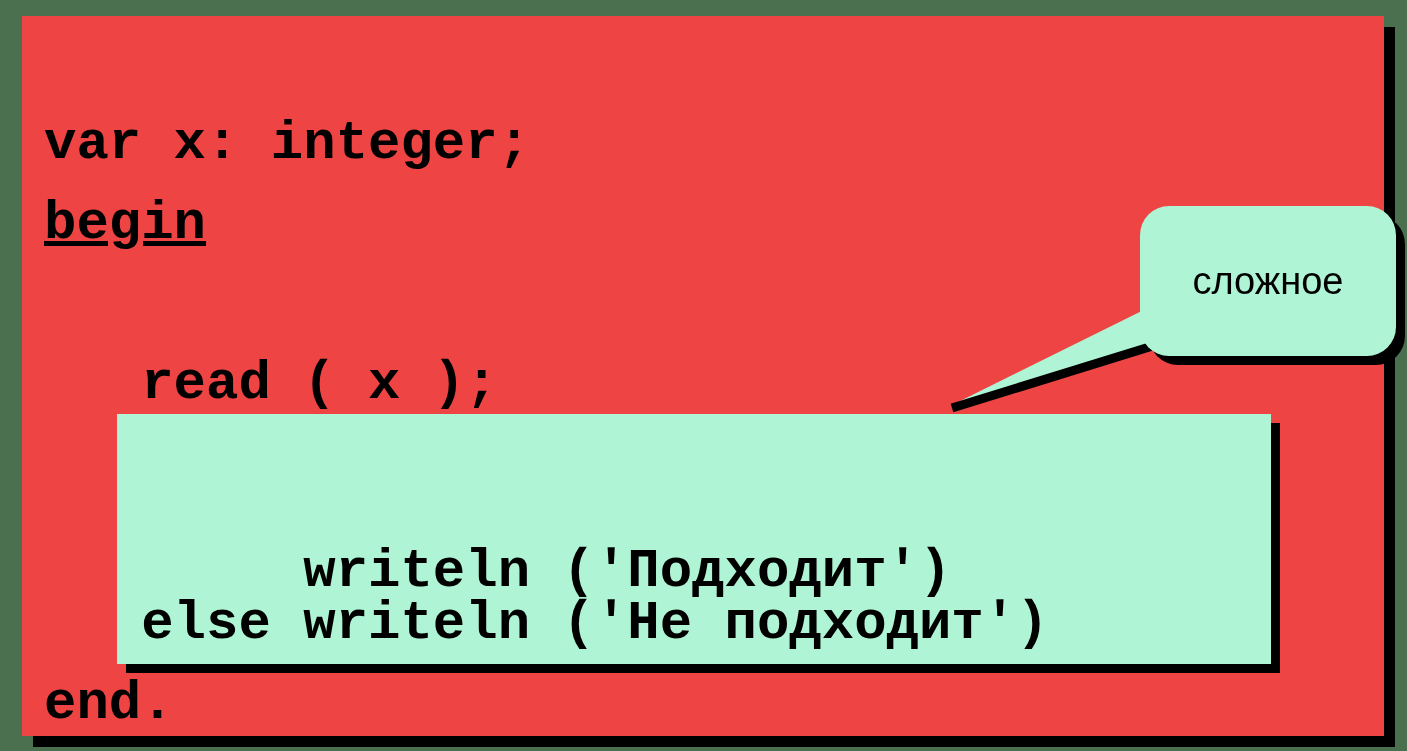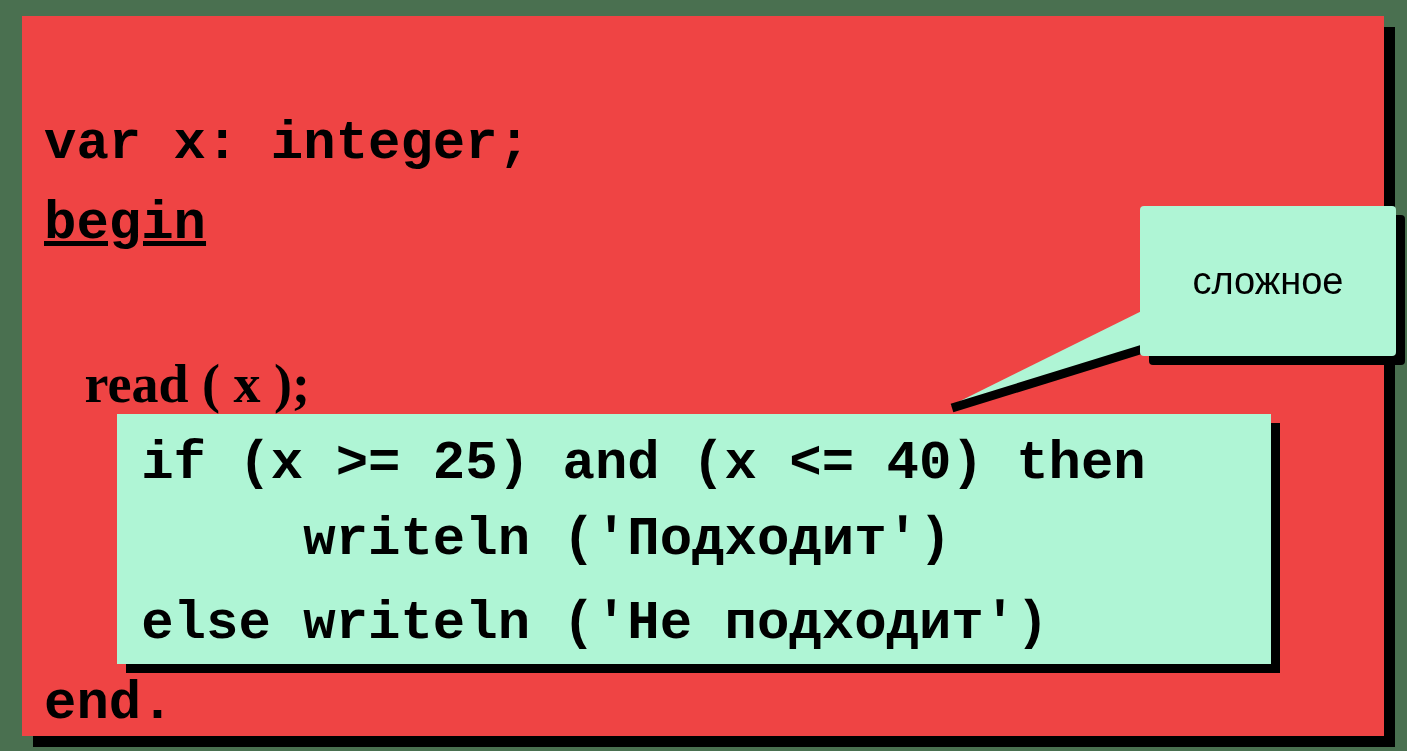--- a/index.html
+++ b/index.html
@@ -41,23 +41,23 @@
 
   .line {
     position: absolute;
     left: 0;
     white-space: pre;
   }
 
   .l1 { top: 88px;  left: 22px; }
   .l2 { top: 168px; left: 22px; text-decoration: underline; }
   .l3 { top: 248px; left: 22px; }
-  .l4 { top: 328px; left: 22px; font-family: Liberation Serif, serif; }
+  .l4 { top: 328px; left: 22px; }
   .l5 { top: 408px; left: 22px; }
-  .l6 { top: 484px; left: 22px; }
+  .l6 { top: 516px; left: 22px; }
   .l7 { top: 568px; left: 22px; }
   .l8 { top: 648px; left: 22px; }
 
   
   #highlight {
     position: absolute;
     left: 95px;
     top: 398px;
     width: 1154px;
     height: 250px;
@@ -75,21 +75,21 @@
     overflow: visible;
   }
 
   #callout {
     position: absolute;
     left: 1118px;
     top: 190px;
     width: 256px;
     height: 150px;
     background: #aff5d5;
-    border-radius: 4px;
+    border-radius: 29px;
     box-shadow: 9px 9px 0 0 #000000;
     display: flex;
     flex-direction: column;
     align-items: center;
     justify-content: center;
     box-sizing: border-box;
     padding: 4px 10px;
   }
 
   .callout-line {
@@ -105,21 +105,20 @@
 <body>
 
 <div id="slide">
 
   <div id="highlight"></div>
 
   <div class="code">
     <div class="line l1">var x: integer;</div>
     <div class="line l2">begin</div>
     <div class="line l4">   read ( x );</div>
-    <div class="line l5">   if (x &gt;= 25) and (x &lt;= 40) then</div>
     <div class="line l6">        writeln ('Подходит')</div>
     <div class="line l7">   else writeln ('Не подходит')</div>
     <div class="line l8">end.</div>
   </div>
 
   <svg id="callout-tail" viewBox="0 0 260 120" width="260" height="120" preserveAspectRatio="none">
     <polygon points="0,108 218,0 226,46" fill="#aff5d5"></polygon>
     <line x1="2" y1="110" x2="222" y2="42" stroke="#000000" stroke-width="9"></line>
   </svg>
 

